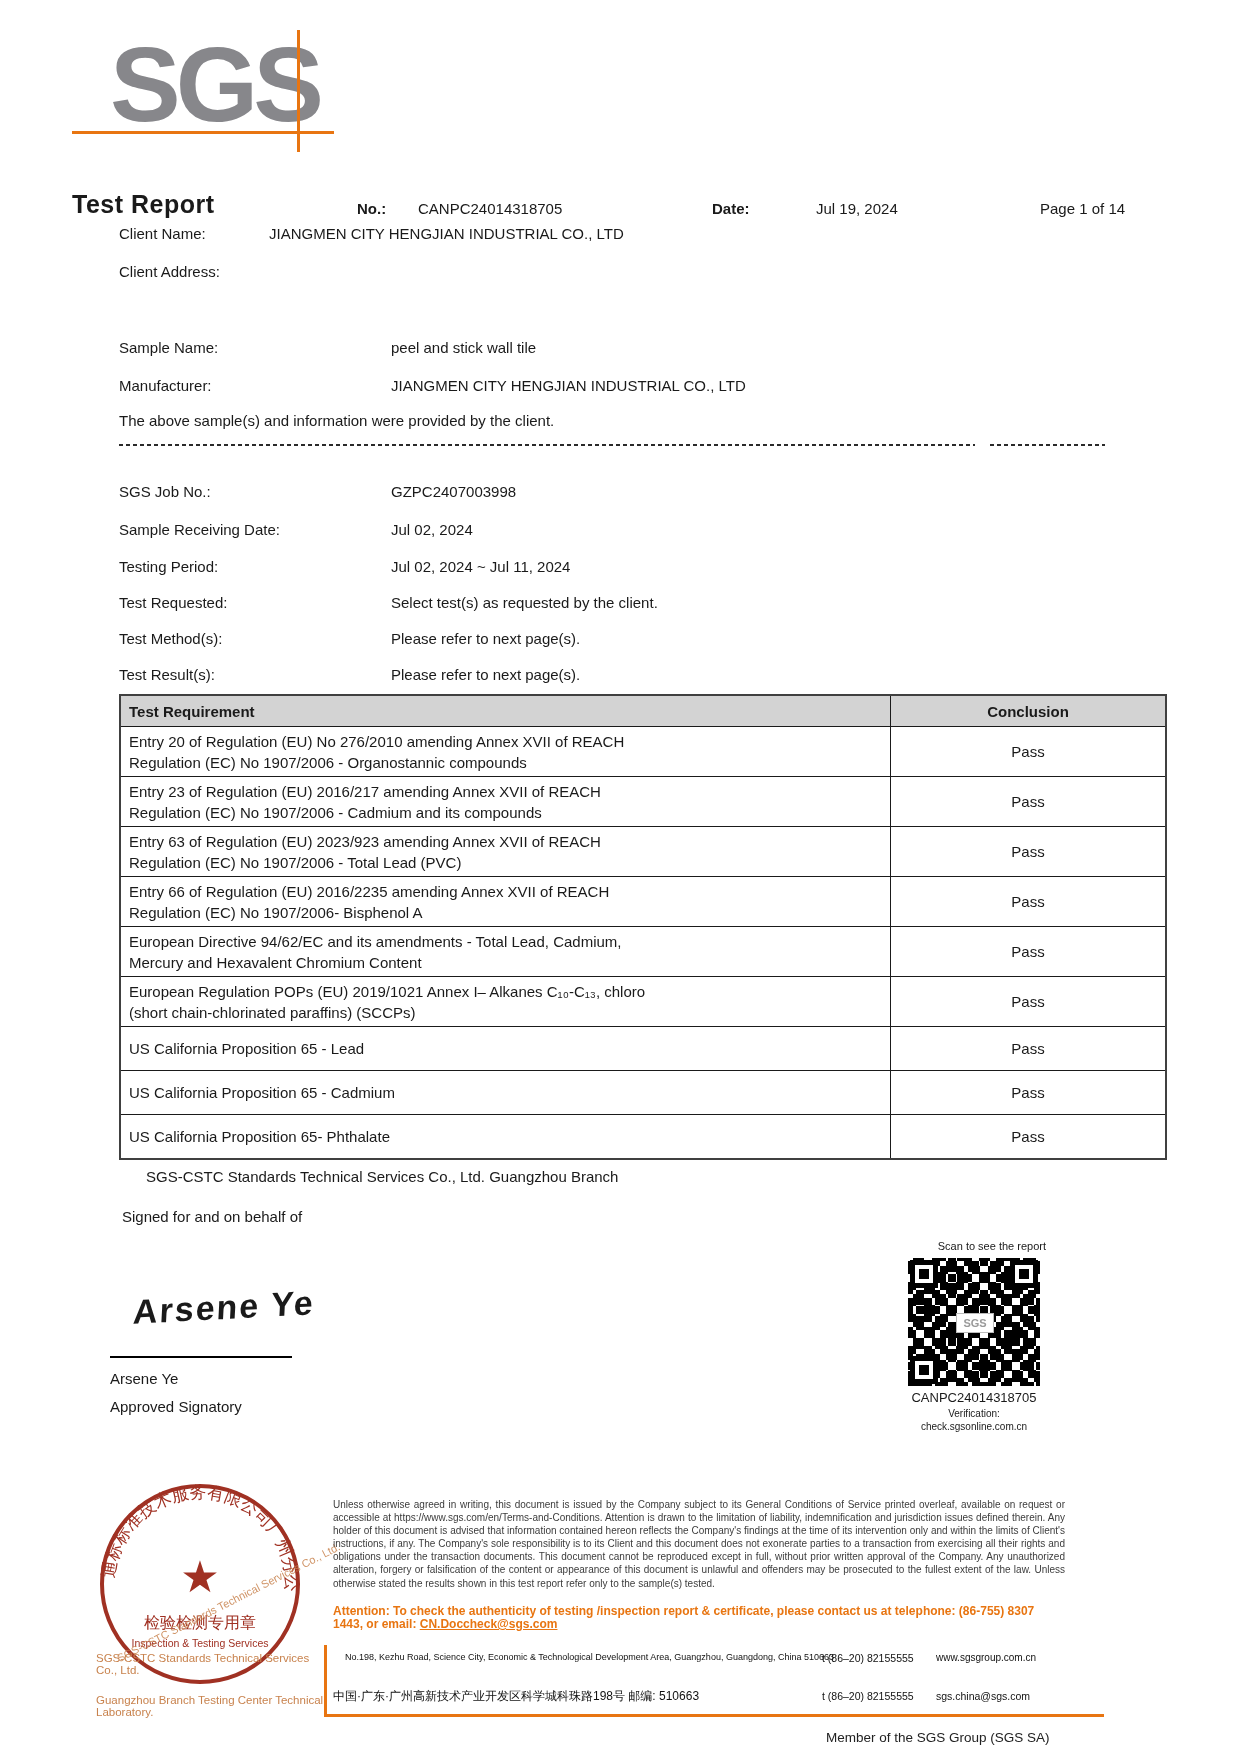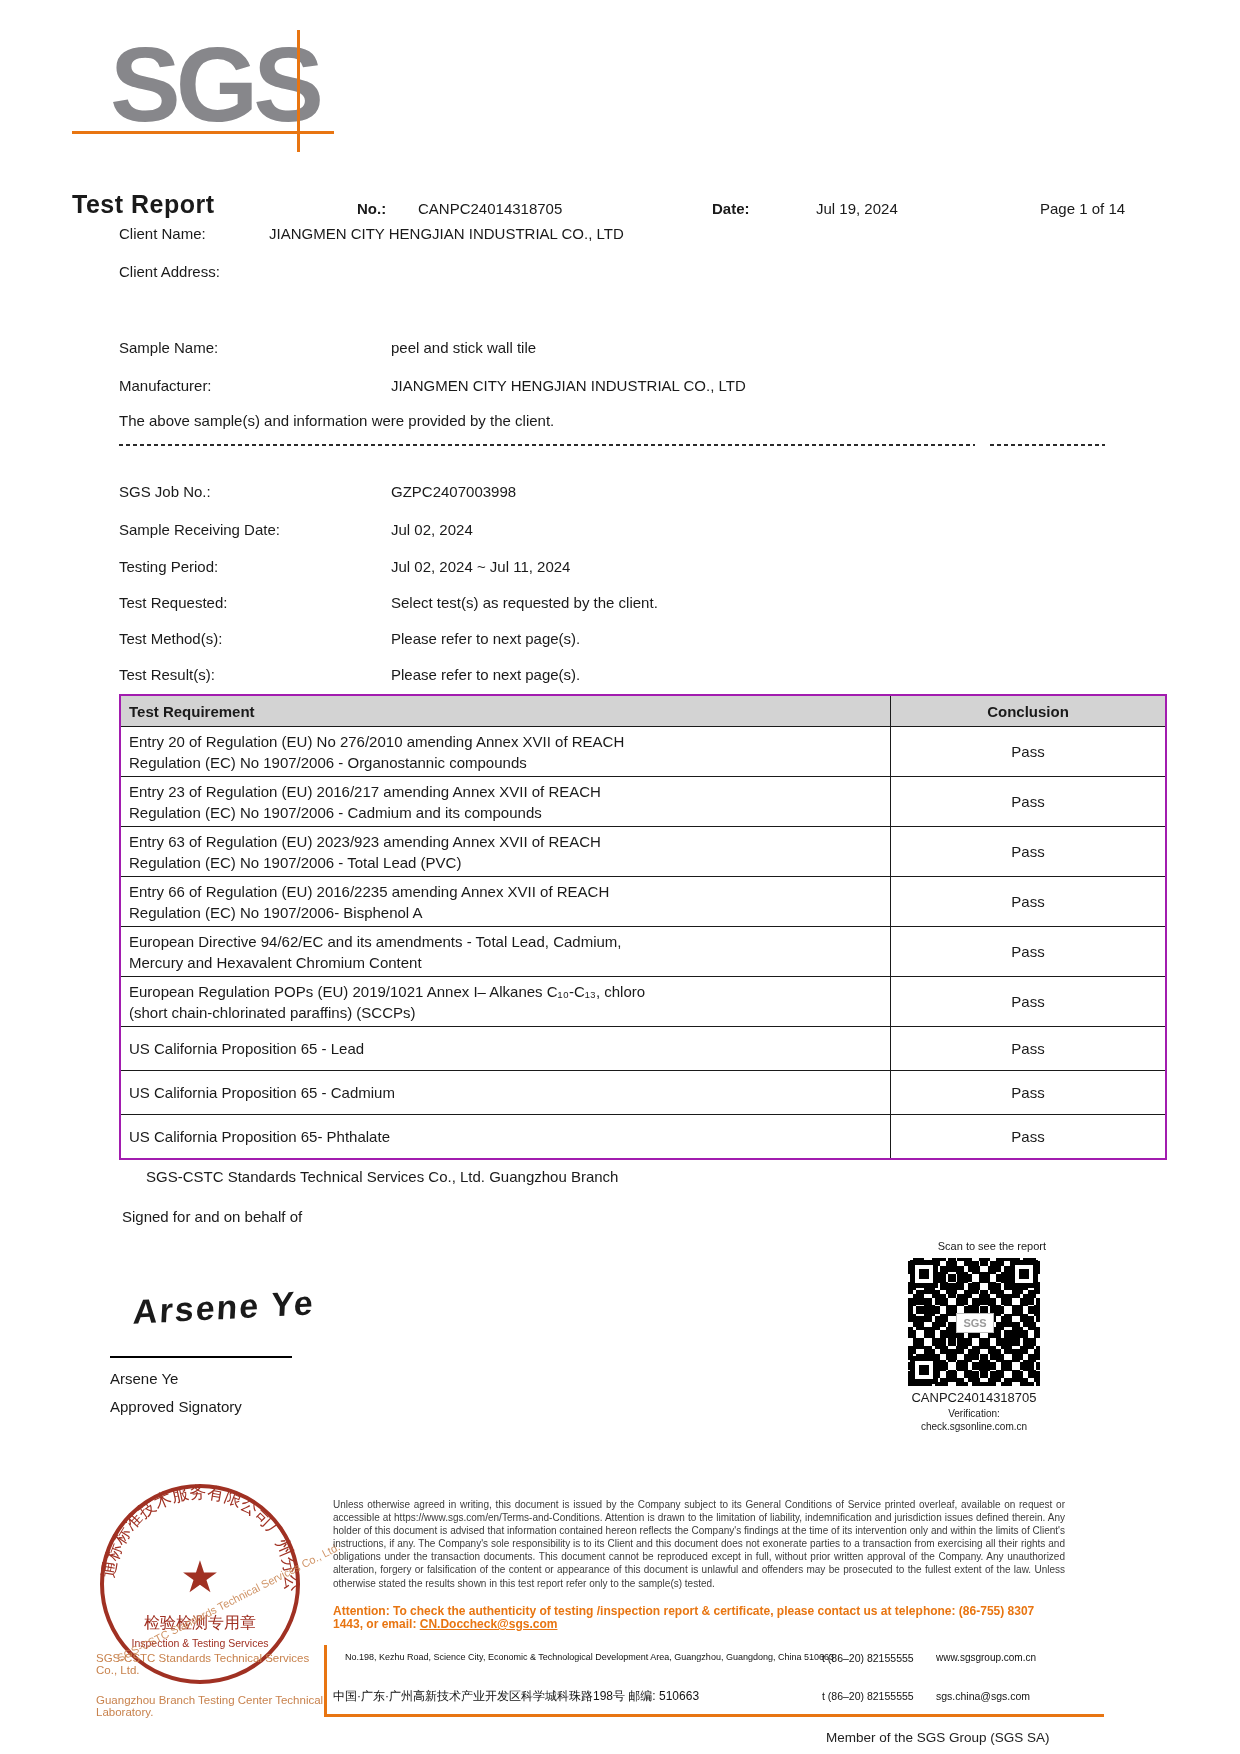--- a/index.html
+++ b/index.html
@@ -28,21 +28,21 @@
   .cols-b .lbl{width:272px;}
   .cols-a .val{width:812px;white-space:pre-line;}
   .note-line{left:119px;top:412px;font-size:15px;}
   .dash-seg{top:444px;height:2px;
      background:repeating-linear-gradient(90deg,#2a2a2a 0 4px,transparent 4px 7px);}
 
   
   .req-table{left:119px;top:694px;width:1025px;border-collapse:collapse;
              font-size:15px;table-layout:fixed;}
   .req-table th,.req-table td{border:1px solid #1a1a1a;}
-  .req-table{border:2px solid #a21caf;}
+  .req-table{border:2px solid #404040;}
   .req-table th{background:#d3d3d3;height:26px;font-weight:bold;font-size:15px;}
   .th-req{width:753px;text-align:left;padding:2px 8px;}
   .th-con{width:272px;text-align:center;}
   td.req{padding:2px 8px;white-space:pre-line;line-height:21px;vertical-align:middle;}
   td.con{text-align:center;vertical-align:middle;}
   tr.h2{height:50px;} tr.h1{height:44px;}
 
   
   .signed1{left:122px;top:1208px;font-size:15px;}
   .signed2{left:122px;top:1168px;font-size:15px;margin-left:24px;}

